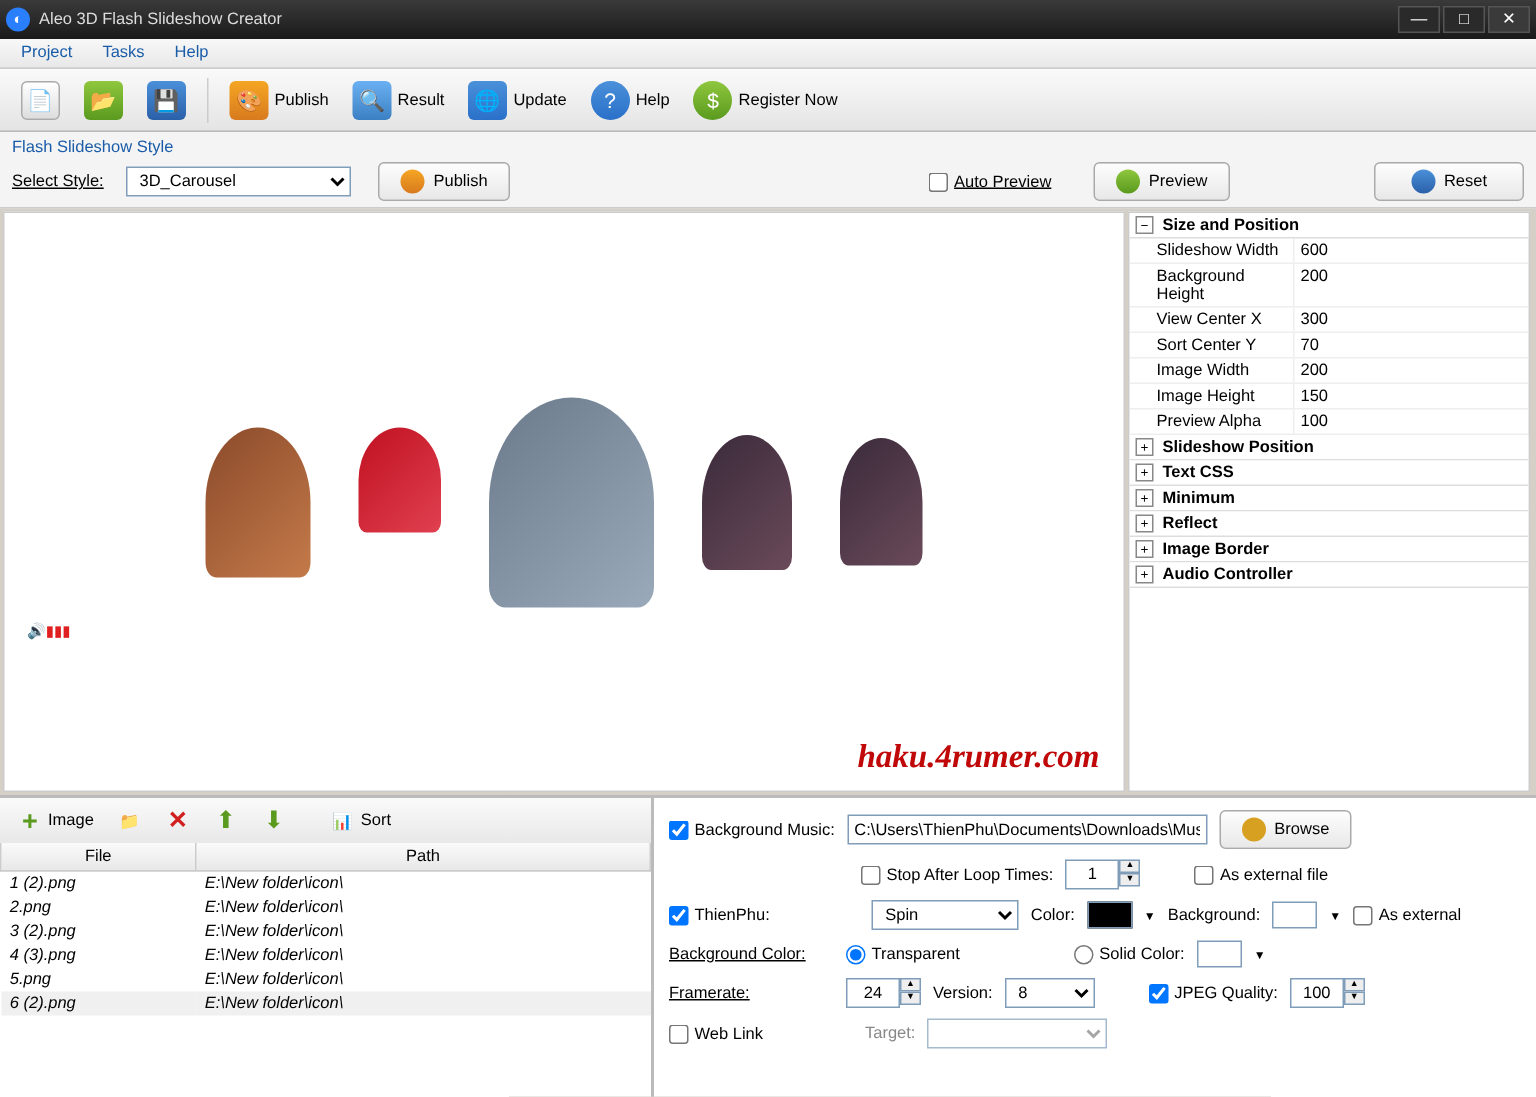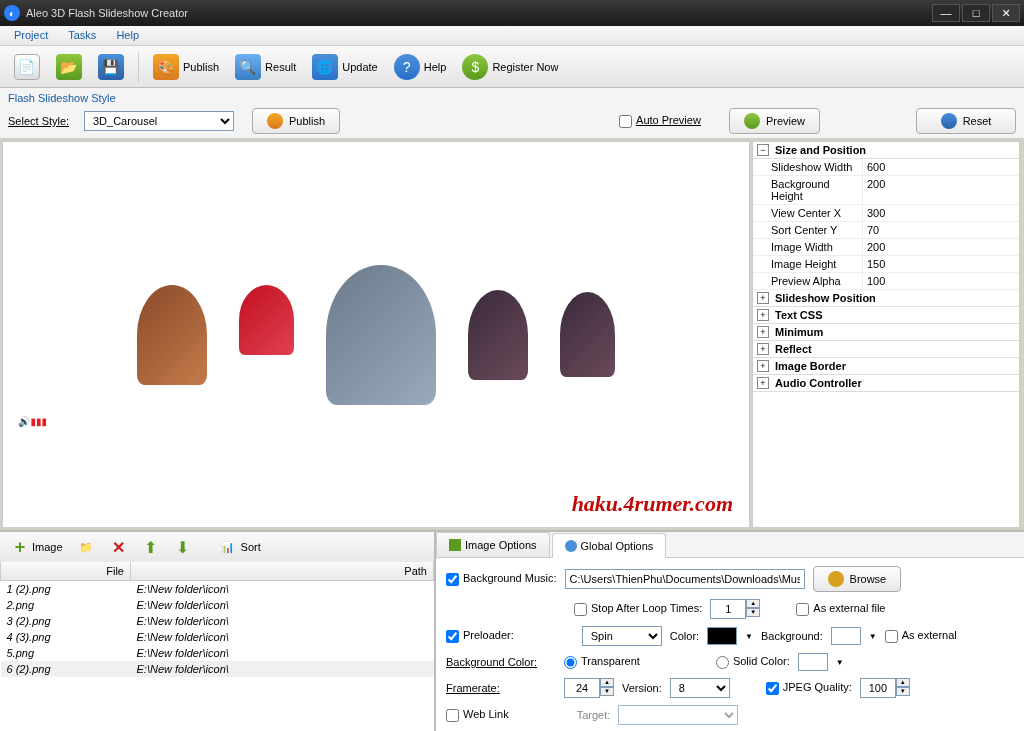--- a/index.html
+++ b/index.html
@@ -63,21 +63,21 @@
 
 .bottom-split { display: flex; height: 234px; border-top: 2px solid #bbb; }
 
 
 .file-panel { width: 436px; display: flex; flex-direction: column; border-right: 2px solid #bbb; }
 .file-toolbar { height: 30px; background: linear-gradient(#fafafa,#e8e8e8); display: flex; align-items: center; padding: 0 6px; gap: 4px; }
 .ft-btn { display: flex; align-items: center; gap: 4px; padding: 3px 6px; cursor: pointer; border-radius: 3px; }
 .ft-icon { width: 16px; height: 16px; display: flex; align-items: center; justify-content: center; }
 .file-table { flex: 1; background: #fff; overflow: auto; }
 .file-table table { width: 100%; border-collapse: collapse; }
-.file-table th { text-align: right; padding: 3px 6px; background: linear-gradient(#fafafa,#e8e8e8); border: 1px solid #ccc; border-top: none; font-weight: normal; }
+.file-table th { text-align: center; padding: 3px 6px; background: linear-gradient(#fafafa,#e8e8e8); border: 1px solid #ccc; border-top: none; font-weight: normal; }
 .file-table td { padding: 2px 6px; font-style: italic; }
 .file-table tr.selected { background: #f0f0f0; }
 
 
 .options-panel { flex: 1; display: flex; flex-direction: column; }
 .tabs { display: flex; height: 26px; background: #f4f4f4; border-bottom: 1px solid #ccc; }
 .tab { padding: 5px 12px; border: 1px solid #ccc; border-bottom: none; margin-right: 2px; background: linear-gradient(#fafafa,#e8e8e8); cursor: pointer; border-radius: 3px 3px 0 0; display: flex; align-items: center; gap: 4px; }
 .tab.active { background: #fff; position: relative; top: 1px; }
 .options-body { flex: 1; background: #fff; padding: 8px 10px; overflow: auto; }
 .opt-row { display: flex; align-items: center; margin-bottom: 7px; gap: 8px; }
@@ -298,30 +298,20 @@
             <tr class="selected">
               <td>6 (2).png</td>
               <td>E:\New folder\icon\</td>
             </tr>
           </tbody>
       </table>
     </div>
   </div>
 
   <div class="options-panel">
-    <div class="tabs">
-      <div class="tab">
-          <span style="width:12px;height:12px;background:#5a9a1e;display:inline-block"></span>
-          <span>Image Options</span>
-        </div>
-      <div class="tab active">
-          <span style="width:12px;height:12px;background:#4a90d9;border-radius:50%;display:inline-block"></span>
-          <span>Global Options</span>
-        </div>
-    </div>
     <div class="options-body">
       <div class="opt-row">
         <label><input type="checkbox" checked="" style=""><span>Background Music:</span></label>
         <input type="text" style="width: 240px;" value="C:\Users\ThienPhu\Documents\Downloads\Mus">
         <div class="btn">
             <span class="btn-icon" style="background:#d8a020"></span>
             <span>Browse</span>
           </div>
       </div>
       <div class="opt-row" style="padding-left:128px">
@@ -330,23 +320,23 @@
             <input type="text" value="1" style="">
             <div class="spinner-btns">
               <span>▲</span>
               <span>▼</span>
             </div>
           </div>
         <div style="width:20px"></div>
         <label><input type="checkbox" style=""><span>As external file</span></label>
       </div>
       <div class="opt-row">
-        <label><input type="checkbox" checked="" style=""><span>Preloader:</span></label>
+        <label><input type="checkbox" checked="" style=""><span>ThienPhu:</span></label>
         <div style="width:52px"></div>
-        <select style="width:80px"><option>Spin</option></select>
+        <select style="width:98px"><option>Spin</option></select>
         <span>Color:</span>
         <span class="color-swatch" style="background:#000"></span>
           <span style="font-size:8px">▼</span>
         <span>Background:</span>
         <span class="color-swatch" style="background:#fff"></span>
           <span style="font-size:8px">▼</span>
         <label><input type="checkbox" style=""><span>As external</span></label>
       </div>
       <div class="opt-row">
         <span class="olabel">Background Color:</span>

